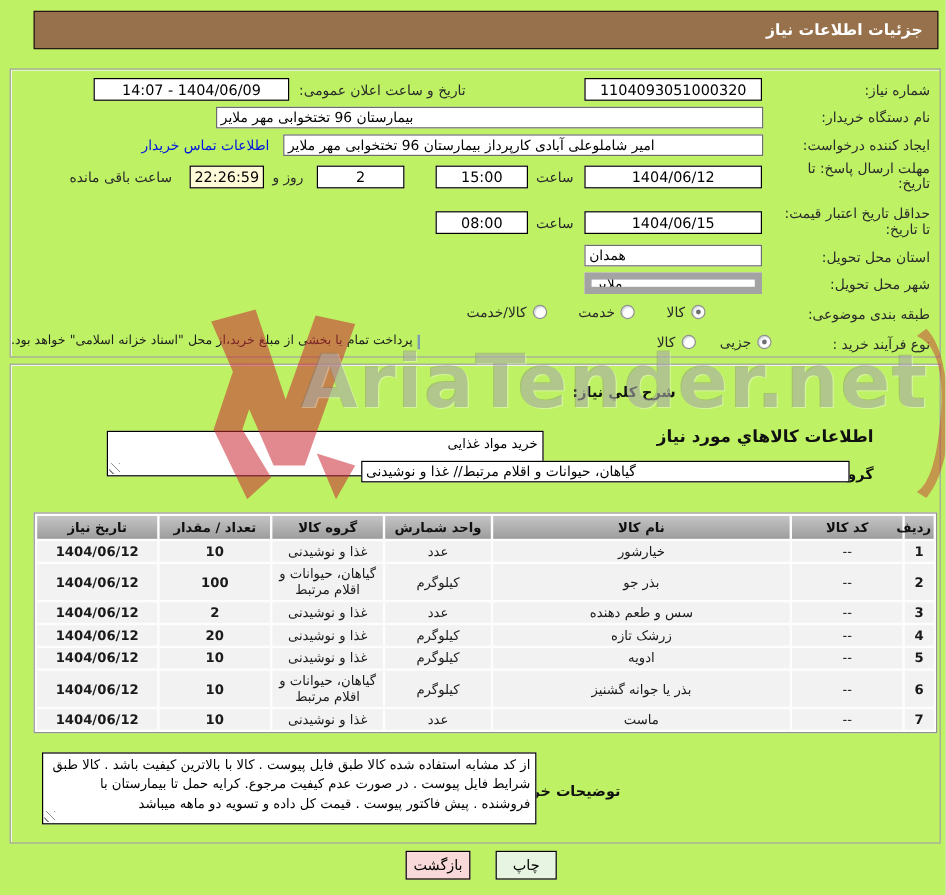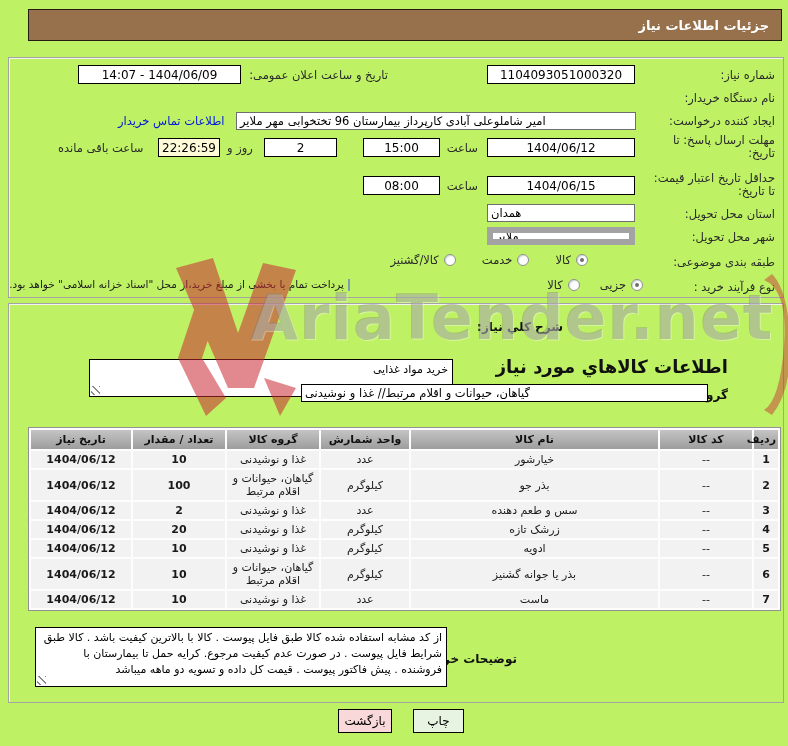--- a/index.html
+++ b/index.html
@@ -65,20 +65,21 @@
   <div class="titlebar">جزئیات اطلاعات نیاز</div>
 
   <div class="frame" id="frame1"></div>
 
   <div class="lbl" style="right:13px;top:68px;">شماره نیاز:</div>
   <div class="inp" style="left:487px;top:65px;width:148px;">1104093051000320</div>
   <div class="lbl" style="right:400px;top:68px;">تاریخ و ساعت اعلان عمومی:</div>
   <div class="inp" style="left:78px;top:65px;width:163px;">1404/06/09 - 14:07</div>
 
   <div class="lbl" style="right:13px;top:91px;">نام دستگاه خریدار:</div>
+  <div class="inp wide" style="left:180px;top:89px;width:456px;">بیمارستان 96 تختخوابی مهر ملایر</div>
 
   <div class="lbl" style="right:13px;top:114px;">ایجاد کننده درخواست:</div>
   <div class="inp wide" style="left:236px;top:112px;width:400px;">امیر شاملوعلی آبادی کارپرداز بیمارستان 96 تختخوابی مهر ملایر</div>
   <div class="link" style="left:118px;top:114px;">اطلاعات تماس خریدار</div>
 
   <div class="lbl two" style="right:13px;top:134px;">
     <div>مهلت ارسال پاسخ: تا</div>
     <div>تاریخ:</div>
   </div>
   <div class="inp" style="left:487px;top:138px;width:148px;">1404/06/12</div>
@@ -107,21 +108,21 @@
     <span class="radio-item">
       <span class="rad sel"></span>
       <span>کالا</span>
     </span>
     <span class="radio-item">
       <span class="rad"></span>
       <span>خدمت</span>
     </span>
     <span class="radio-item">
       <span class="rad"></span>
-      <span>کالا/گشنیز</span>
+      <span>کالا/خدمت</span>
     </span>
   </div>
 
   <div class="lbl" style="right:13px;top:280px;">نوع فرآیند خرید :</div>
   <div class="radgrp" style="right:145px;top:278px;gap:20px;">
     <span class="radio-item">
       <span class="rad sel"></span>
       <span>جزیی</span>
     </span>
     <span class="radio-item">
@@ -135,21 +136,21 @@
   </div>
 
   <div class="frame" id="frame2"></div>
 
   <div class="lbl lbl-b" style="right:225px;top:320px;font-size:12px;">شرح کلي نیاز:</div>
   <div class="tarea" style="left:89px;top:311px;width:364px;height:38px;margin-top:48px;">
     <span>خرید مواد غذایی</span>
     <span class="rsz"></span>
   </div>
 
-  <div class="lbl lbl-b" style="right:60px;top:356px;font-size:18px;text-align:center;">اطلاعات کالاهاي مورد نیاز</div>
+  <div class="lbl lbl-b" style="right:60px;top:356px;font-size:14px;text-align:center;">اطلاعات کالاهاي مورد نیاز</div>
 
   <div class="lbl lbl-b" style="right:60px;top:388px;font-size:12px;">گروه کالا:</div>
   <div class="inp wide" style="left:265px;top:384px;width:407px;border:1px solid #000;margin-left:36px;">گیاهان، حیوانات و اقلام مرتبط// غذا و نوشیدنی</div>
 
   <table class="goods-table">
     <colgroup>
       <col style="width:24px">
         <col style="width:92px">
         <col style="width:247px">
       <col style="width:88px">

